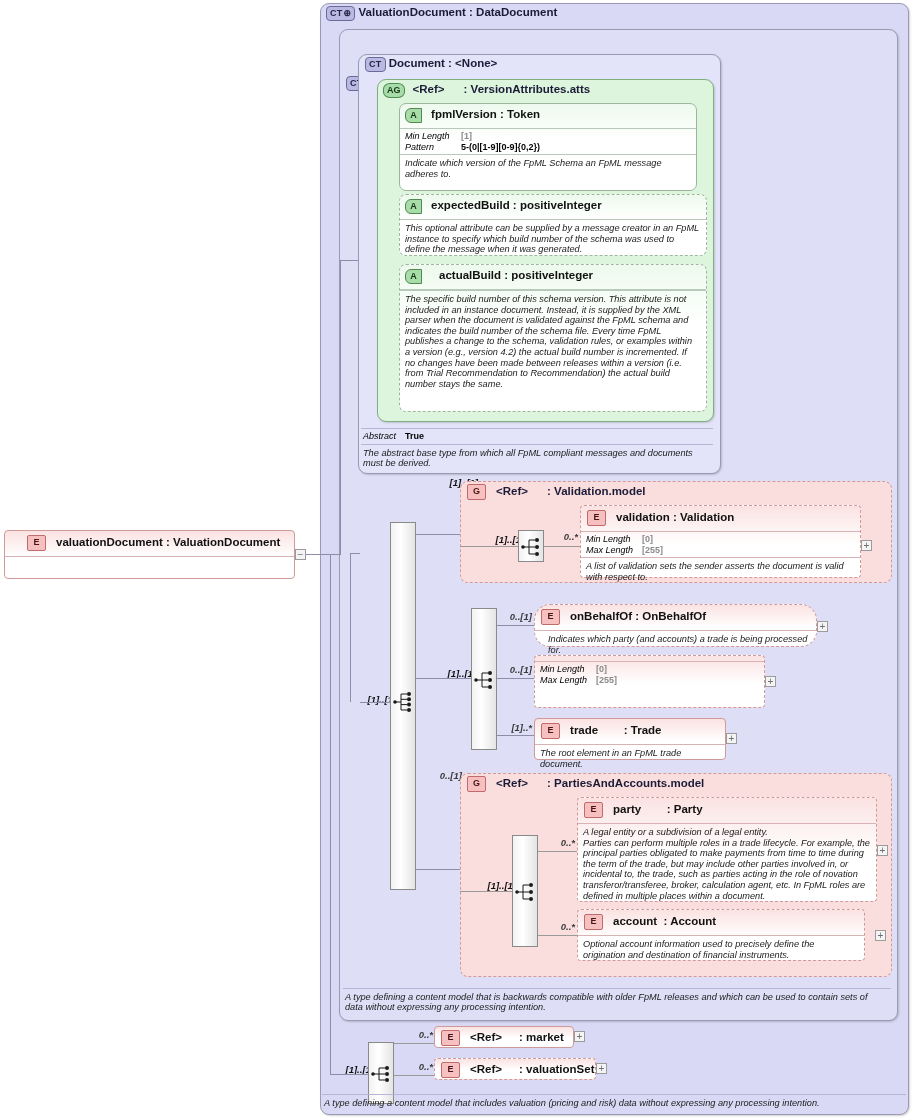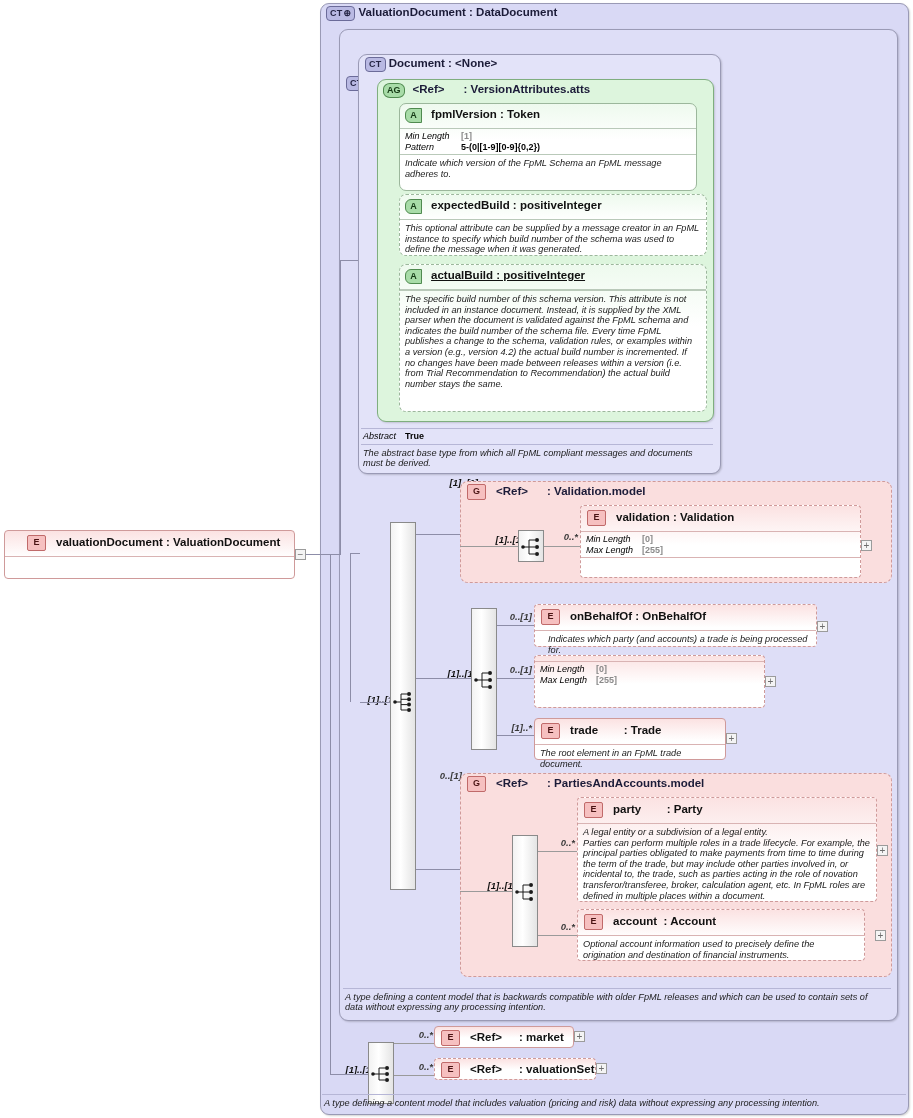--- a/index.html
+++ b/index.html
@@ -161,21 +161,21 @@
     <span class="a-badge">A</span>
     <span class="card-title" style="margin-left:6px;">expectedBuild : positiveInteger</span>
   </div>
   <hr class="hr" style="margin-top:5px;">
   <div class="doc" style="padding:3px 6px 0 5px;">This optional attribute can be supplied by a message creator in an FpML instance to specify which build number of the schema was used to define the message when it was generated.</div>
 </div>
 
 <div class="abs attr-card dashed" style="left:399px;top:264px;width:308px;height:148px;">
   <div style="padding:4px 0 0 5px;">
     <span class="a-badge">A</span>
-    <span class="card-title" style="margin-left:6px;text-decoration:underline;">actualBuild : positiveInteger</span>
+    <span class="card-title" style="margin-left:14px;">actualBuild : positiveInteger</span>
   </div>
   <hr class="hr" style="margin-top:5px;">
   <hr class="hr">
   <div class="doc" style="padding:3px 8px 0 5px;">The specific build number of this schema version. This attribute is not included in an instance document. Instead, it is supplied by the XML parser when the document is validated against the FpML schema and indicates the build number of the schema file. Every time FpML publishes a change to the schema, validation rules, or examples within a version (e.g., version 4.2) the actual build number is incremented. If no changes have been made between releases within a version (i.e. from Trial Recommendation to Recommendation) the actual build number stays the same.</div>
 </div>
 
 <div class="abs" style="left:361px;top:428px;width:352px;height:42px;">
   <hr class="hr-blue">
   <div class="facets" style="padding:2px 0 2px 2px;">
     <span class="fn" style="width:42px;">Abstract</span><span class="fv">True</span>
@@ -252,20 +252,21 @@
   <div style="padding:4px 0 0 6px;">
     <span class="e-badge">E</span>
     <span class="card-title" style="margin-left:7px;">validation : Validation</span>
   </div>
   <hr class="hr-pink" style="margin-top:5px;">
   <div class="facets" style="padding:2px 0 2px 5px;">
     <div><span class="fn">Min Length</span><span class="fv gray">[0]</span></div>
     <div><span class="fn">Max Length</span><span class="fv gray">[255]</span></div>
   </div>
   <hr class="hr-pink">
+  <div class="doc" style="padding:3px 5px 0 5px;">A list of validation sets the sender asserts the document is valid with respect to.</div>
 </div>
 <div class="abs plusbox" style="left:861px;top:540px;">+</div>
 
 <div class="abs card" style="left:430px;top:668px;width:46px;text-align:right;">[1]..[1]</div>
 <div class="abs ln lnh" style="left:416px;top:678px;width:55px;"></div>
 
 <div class="abs seq" style="left:471px;top:608px;width:26px;height:142px;">
   <svg width="26" height="22" style="position:absolute;left:0;top:60px;">
     <circle cx="4" cy="11" r="1.8" fill="#1a1a1a"></circle>
     <line x1="5" y1="11" x2="10" y2="11" stroke="#1a1a1a" stroke-width="1"></line>
@@ -274,21 +275,21 @@
     <line x1="10" y1="11" x2="16" y2="11" stroke="#1a1a1a" stroke-width="1"></line>
     <line x1="10" y1="18" x2="16" y2="18" stroke="#1a1a1a" stroke-width="1"></line>
     <circle cx="18" cy="4" r="2" fill="#1a1a1a"></circle>
     <circle cx="18" cy="11" r="2" fill="#1a1a1a"></circle>
     <circle cx="18" cy="18" r="2" fill="#1a1a1a"></circle>
   </svg>
 </div>
 
 <div class="abs ln lnh" style="left:497px;top:625px;width:37px;"></div>
 <div class="abs card gray" style="left:498px;top:611px;width:34px;text-align:right;">0..[1]</div>
-<div class="abs el-card dashed" style="left:534px;top:604px;width:283px;height:43px;">
+<div class="abs el-card dashed" style="left:534px;top:604px;width:283px;height:43px;border-radius:16px;">
   <div style="padding:4px 0 0 6px;">
     <span class="e-badge">E</span>
     <span class="card-title" style="margin-left:7px;">onBehalfOf : OnBehalfOf</span>
   </div>
   <hr class="hr-pink" style="margin-top:5px;">
   <div class="doc" style="padding:3px 5px 0 13px;">Indicates which party (and accounts) a trade is being processed for.</div>
 </div>
 <div class="abs plusbox" style="left:817px;top:621px;">+</div>
 
 <div class="abs ln lnh" style="left:497px;top:678px;width:37px;"></div>

